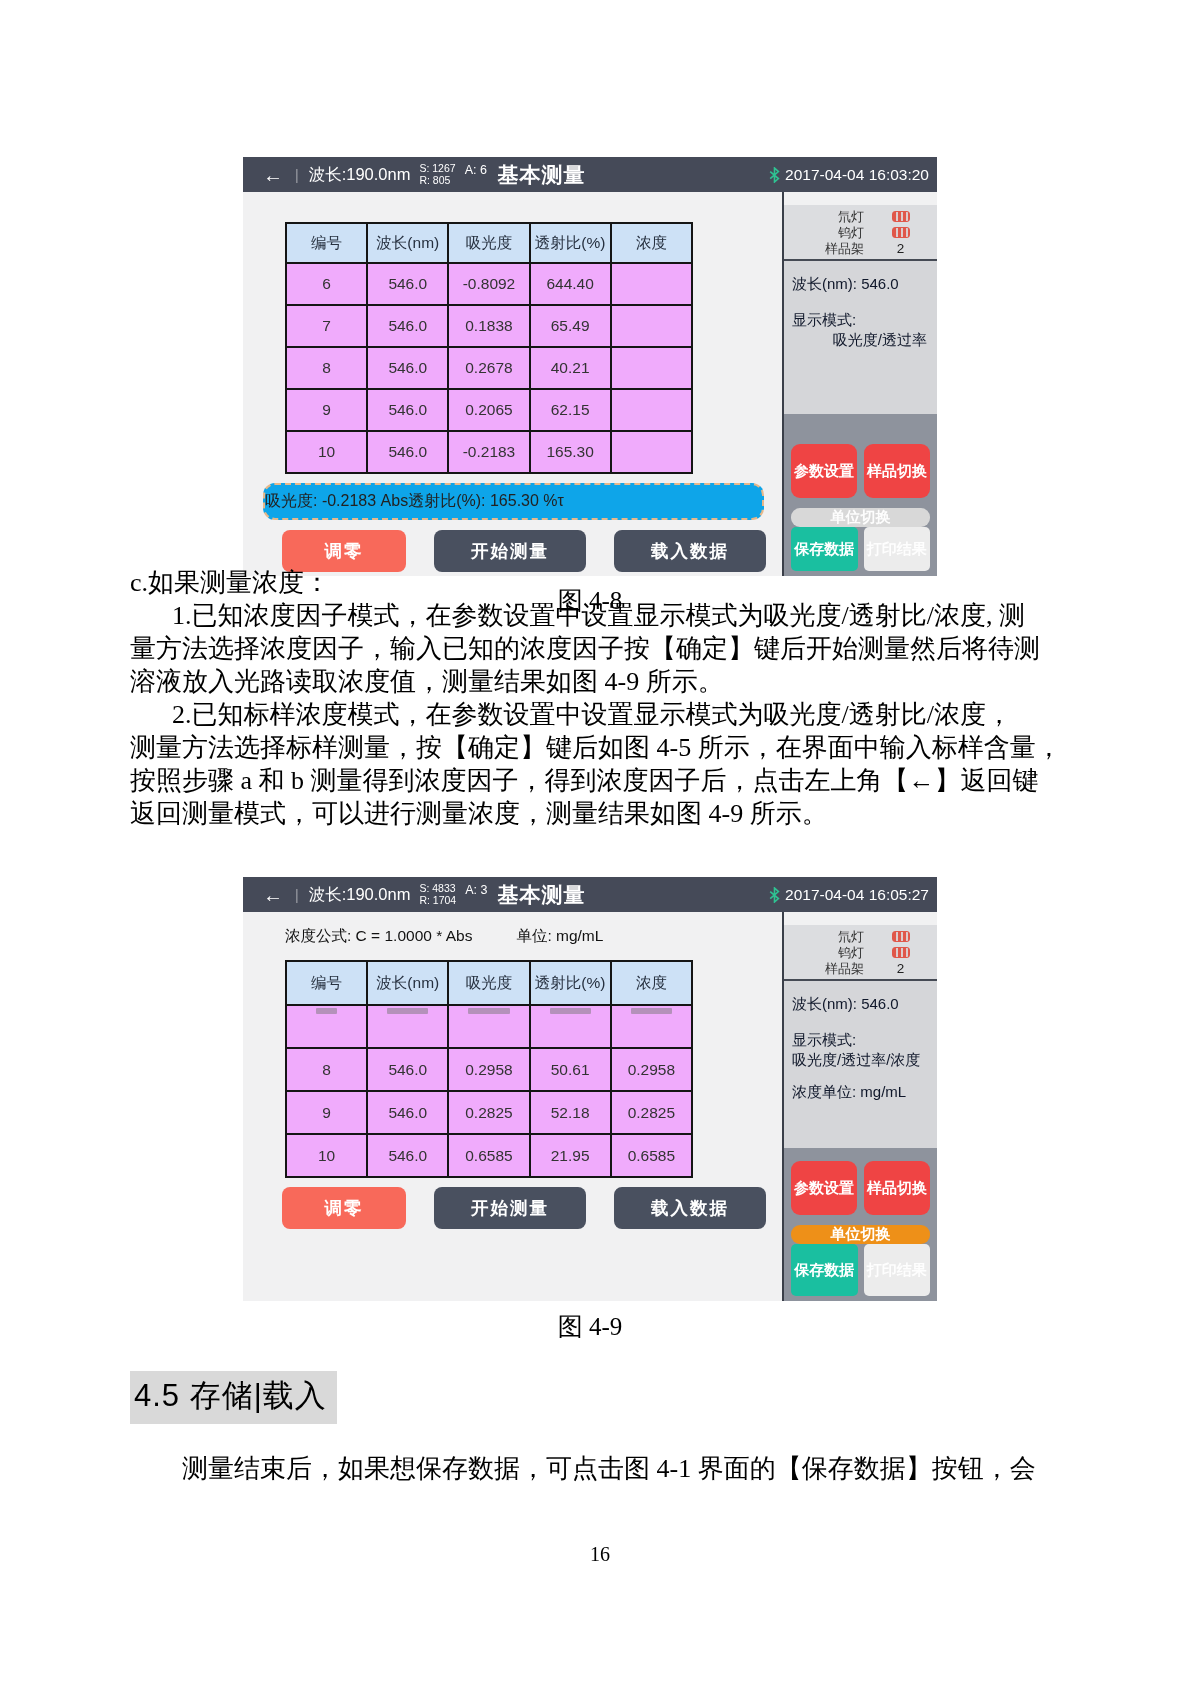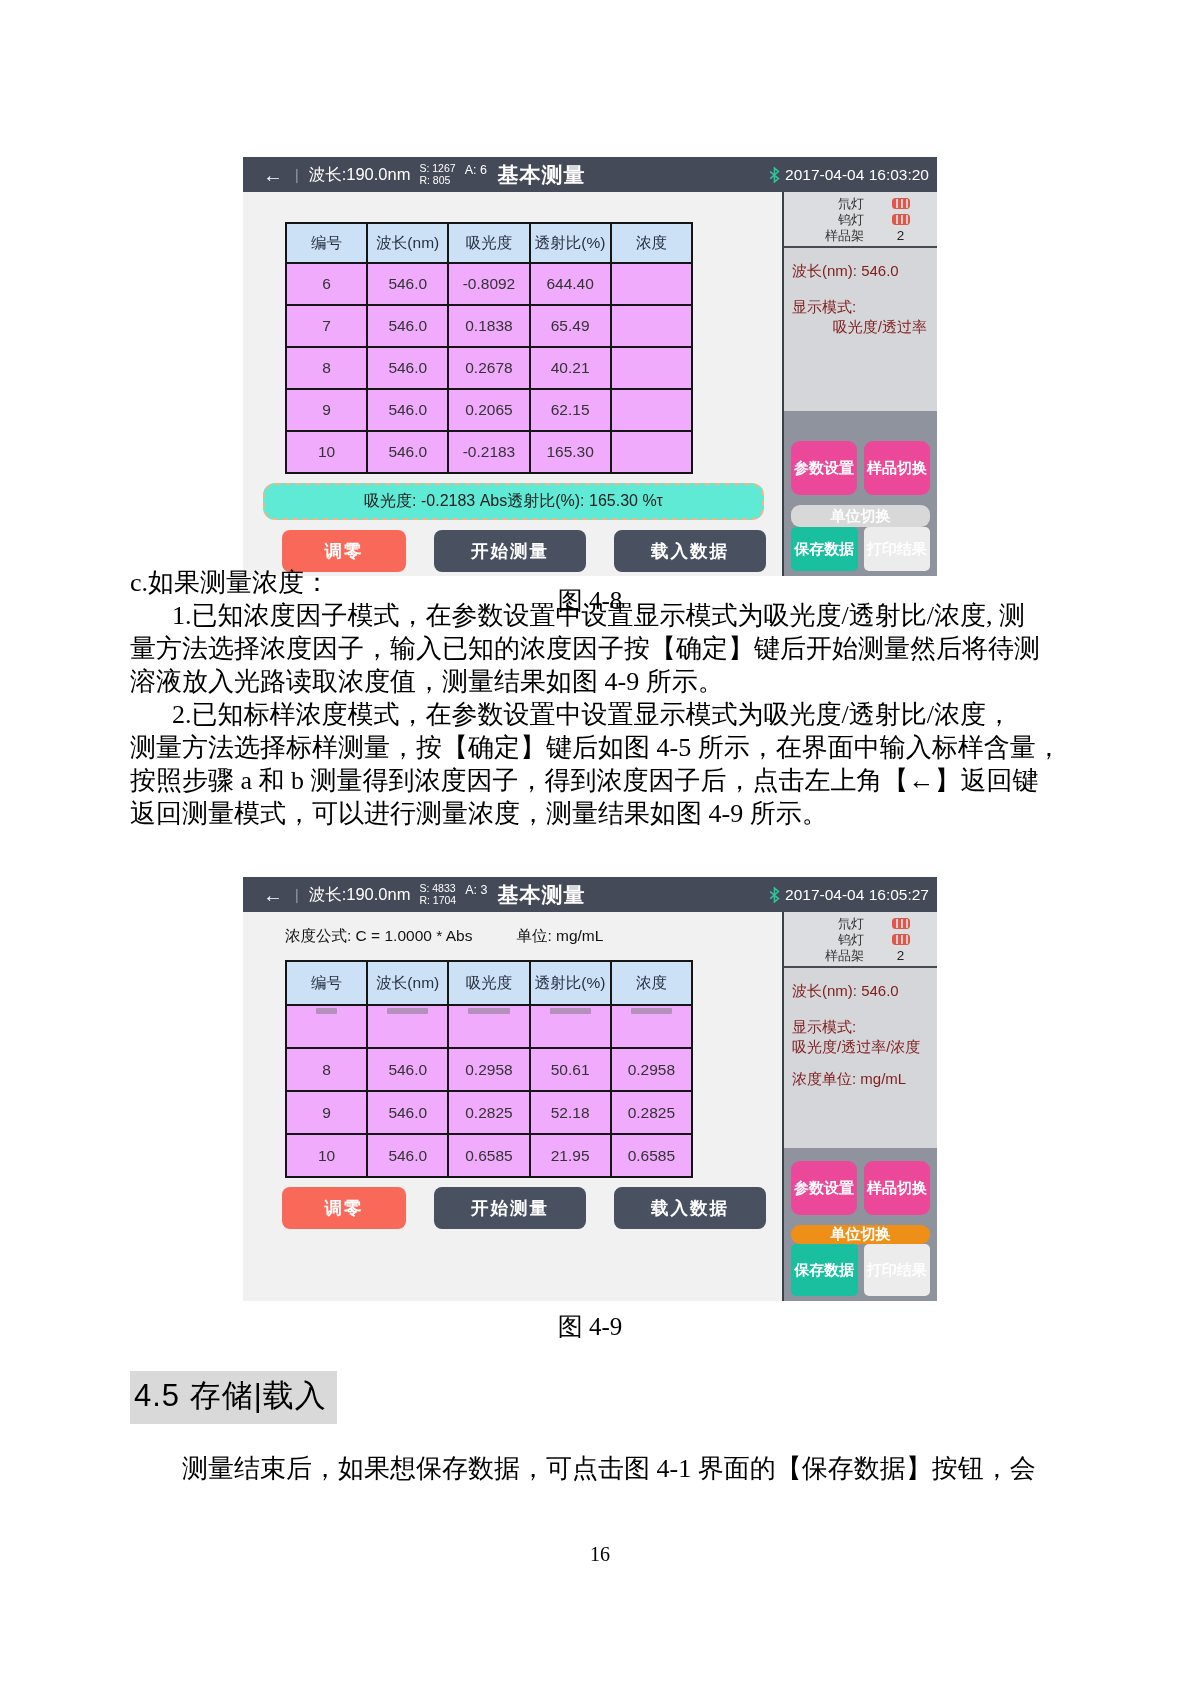--- a/index.html
+++ b/index.html
@@ -34,58 +34,58 @@
   .dtable { border-collapse:collapse; table-layout:fixed; width:408px; margin-left:42px; background:#f0abfc; }
   .dtable th, .dtable td { border:2px solid #151515; text-align:center; font-size:15.5px; overflow:hidden; }
   .dtable th { background:#cde1f6; height:40px; font-weight:normal; color:#26303f; }
   #fig9 .dtable th { height:44px; }
   .dtable td { height:42px; color:#333; }
   #fig9 .dtable td { height:43px; }
   .dtable tr.sliver td { height:18px; padding:0; vertical-align:top; }
   .sliver .sm { display:block; margin:2px auto 0; height:6px; width:52%; background:#787878; opacity:.5; border-radius:1px; }
   .sliver td:first-child .sm { width:26%; }
 
-  .readout { height:37px; border:2px dashed #e7b88a; border-radius:12px; background:#5eead4;
-             display:flex; align-items:center; justify-content:center;
+  .readout { height:37px; border:2px dashed #e7b88a; border-radius:12px; background:#0ea5e9;
+             display:flex; align-items:center; justify-content:flex-start;
              font-size:16px; color:#222; margin:9px 18px 0 20px; }
   #fig9 .readout { margin-top:13px; }
 
   .mrow { display:flex; margin:10px 16px 0 39px; justify-content:space-between; }
   #fig9 .mrow { margin-top:9px; }
   .mbtn { height:42px; width:124px; border-radius:8px; color:#fff; font-size:17.5px; font-weight:bold;
           display:flex; align-items:center; justify-content:center; letter-spacing:2px; cursor:default; }
   .mbtn.w2 { width:152px; }
   .mbtn.zero { background:#f8695a; }
   .mbtn.dark { background:#49505f; }
 
   .sidearea { width:155px; border-left:2px solid #3a3f49; display:flex; flex-direction:column; }
   .lampbox { background:#dcdde0; border-bottom:2px solid #454a54; padding:4px 0 3px;
-             display:flex; flex-direction:column; justify-content:center; gap:1px; height:56px; }
+             display:flex; flex-direction:column; justify-content:center; gap:1px; height:56px;margin-top:13px; }
   .lrow { display:grid; grid-template-columns:80px 1fr; align-items:center; font-size:13px; color:#333; line-height:15px; }
   .llabel { text-align:right; }
   .licon { justify-self:center; width:18px; height:11px; border:1.5px solid #e0574a; border-radius:3px;
            background:repeating-linear-gradient(90deg,#e0574a 0 2.5px, rgba(224,87,74,.12) 2.5px 5px); }
   .lval { justify-self:center; font-size:13.5px; color:#222; }
 
-  .infobox { background:#d5d6d9; padding:13px 8px 10px; font-size:15px; color:#7f1d1d; }
+  .infobox { background:#d5d6d9; padding:13px 8px 10px; font-size:15px; color:#0f172a; }
   #fig8 .infobox { height:163px; }
   #fig9 .infobox { height:180px; }
   .iline { line-height:20px; }
   .iwl { margin-bottom:16px; }
   #fig8 .mv { text-align:right; padding-right:2px; }
   #fig9 .mv { text-align:left; }
   .cu { margin-top:12px; }
 
   .btnarea { flex:1; background:#8e939d; padding:0 7px; display:flex; flex-direction:column; }
   #fig8 .btnarea { padding-top:30px; }
   #fig9 .btnarea { padding-top:13px; }
   .srow { display:flex; gap:7px; }
   .sbtn { flex:1; color:#fff; font-size:15px; font-weight:bold; display:flex; align-items:center;
           justify-content:center; cursor:default; }
-  .params, .sample { height:54px; background:#ec4899; border-radius:9px; }
+  .params, .sample { height:54px; background:#ef4444; border-radius:9px; }
   .unit { margin-top:10px; height:64px; border-radius:9px; background:#d8d8d8; color:rgba(255,255,255,.95); }
   #fig9 .unit { background:#ee9018; color:#fff; height:60px; }
   .saverow { margin-top:auto; margin-bottom:5px; display:flex; gap:6px; }
   .saverow .sbtn { height:44px; border-radius:5px; }
   #fig9 .saverow .sbtn { height:52px; }
   .save  { background:#1abfa0; }
   .print { background:#ececec; color:rgba(255,255,255,.92); }
 
   
   .caption { position:absolute; left:243px; width:694px; text-align:center; font-size:25px; color:#000; }

